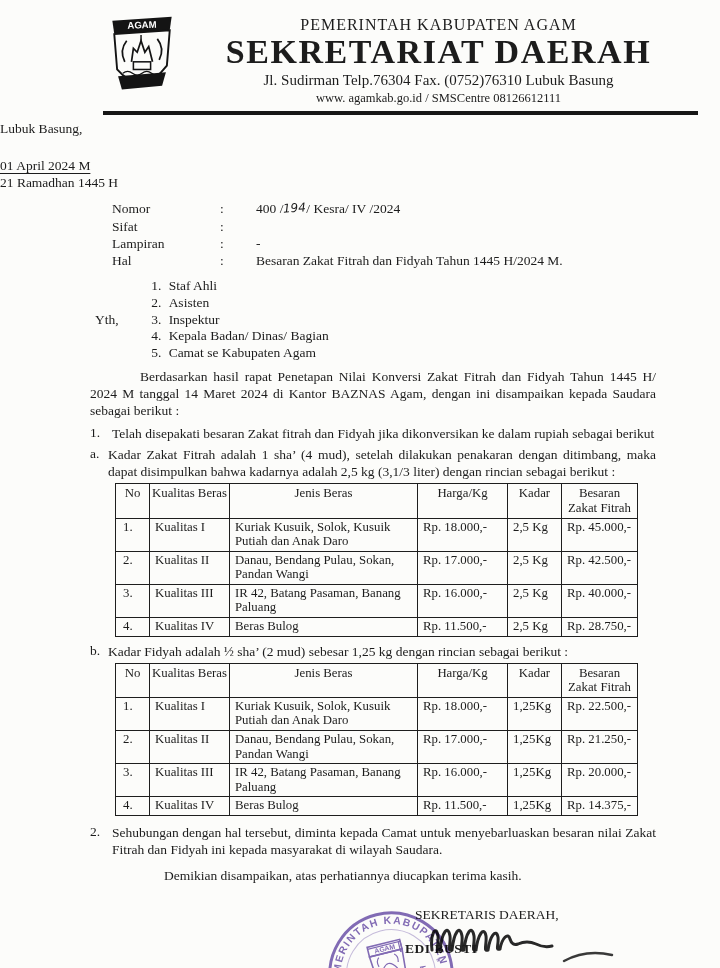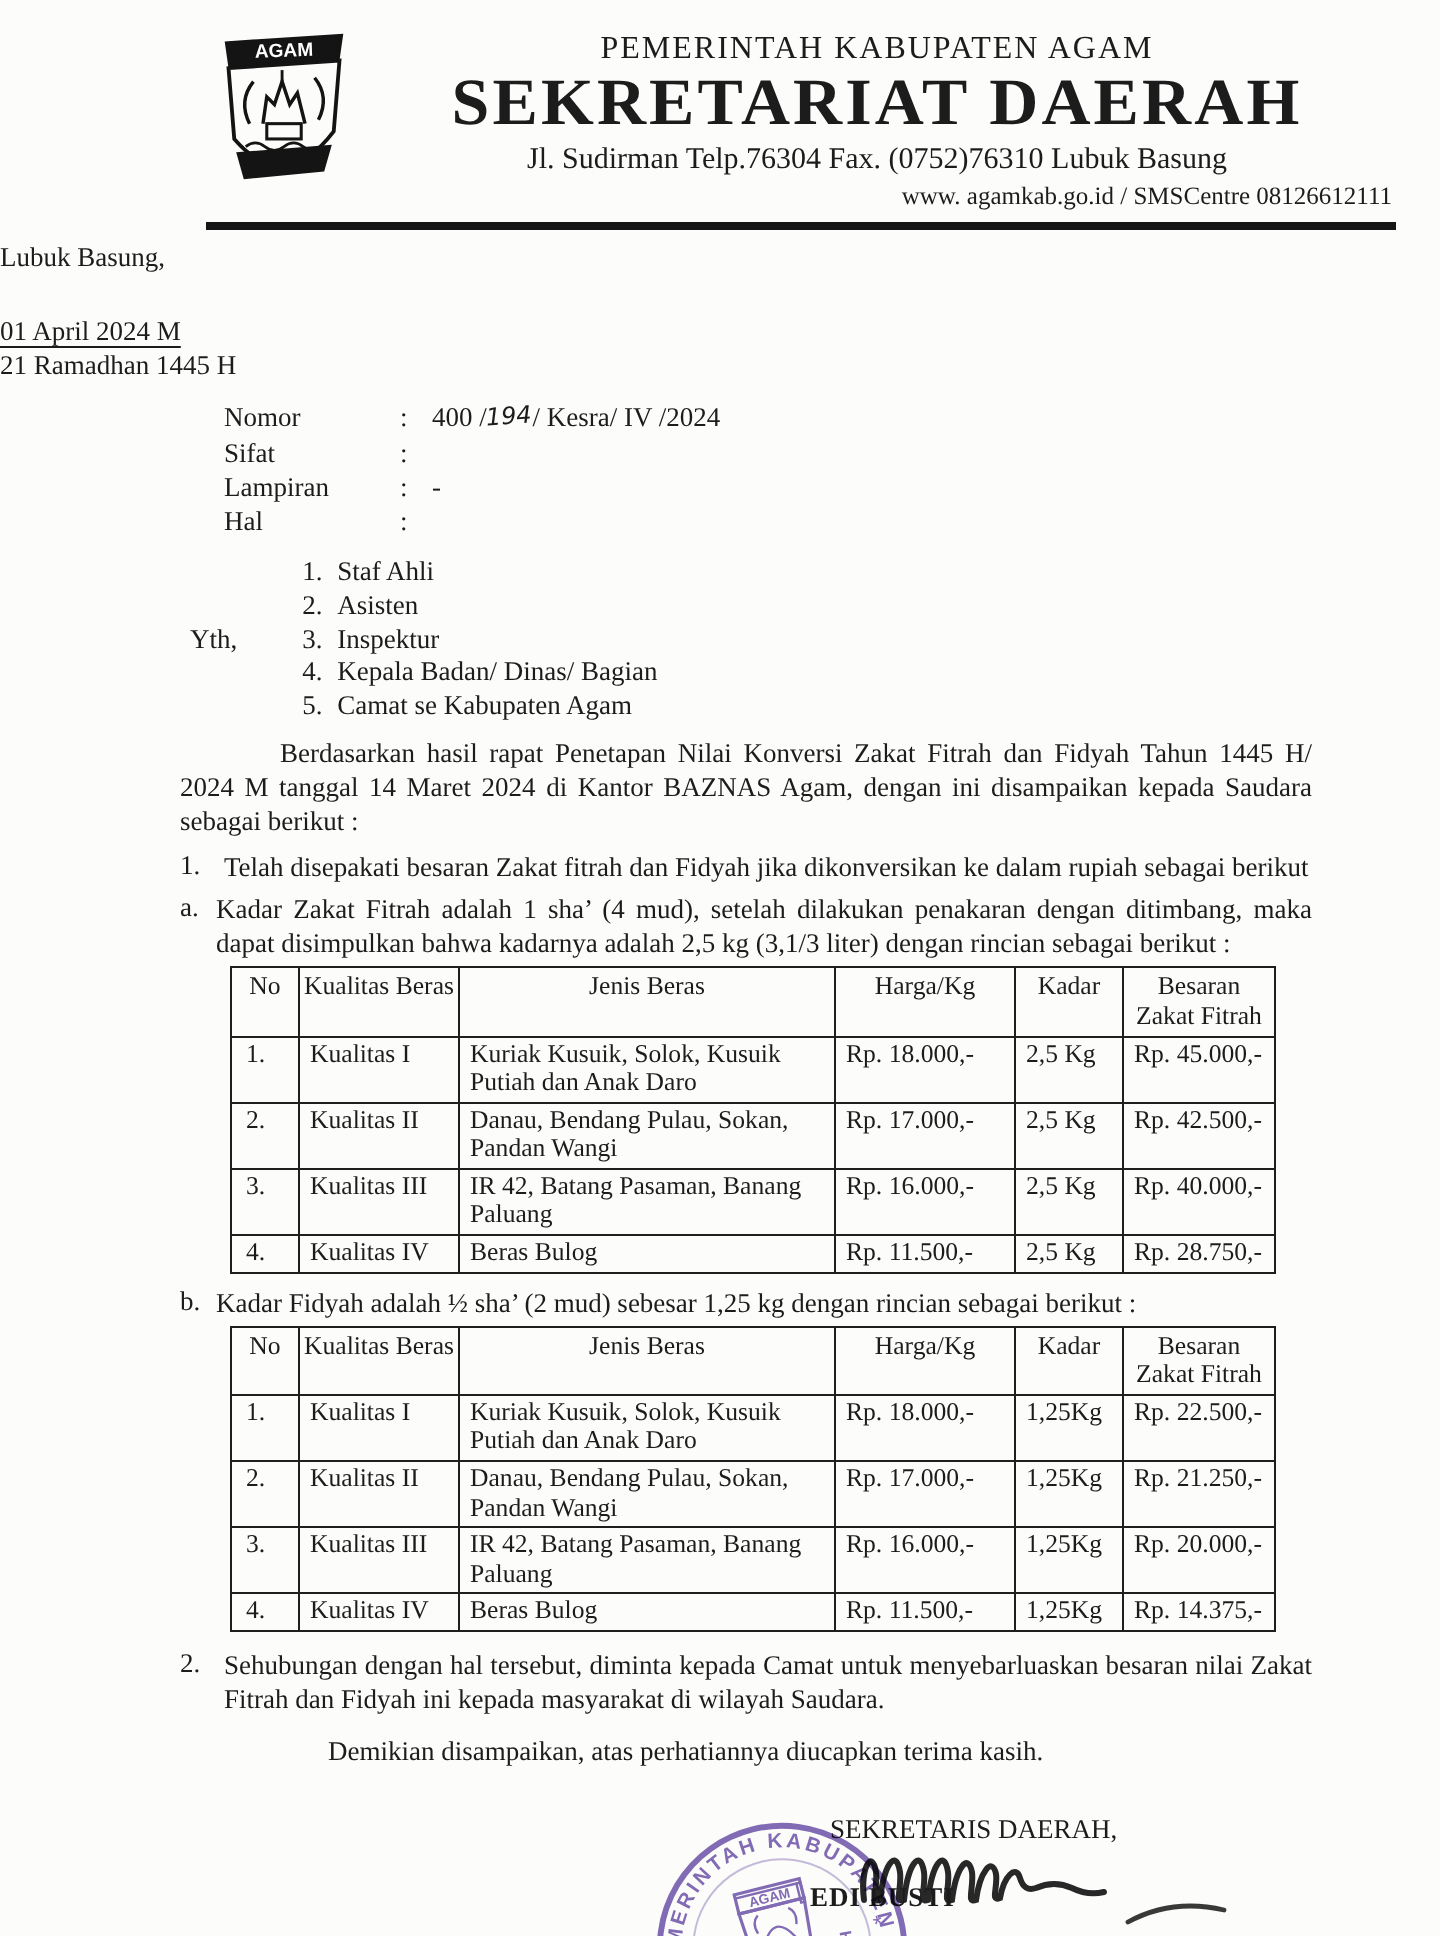--- a/index.html
+++ b/index.html
@@ -10,29 +10,29 @@
     background:#fcfcfa; overflow:hidden;
     box-shadow:0 0 6px rgba(0,0,0,.25);
   }
   
   .letterhead { display:flex; align-items:flex-start; padding:14px 24px 0 103px; }
   .lh-logo { width:78px; height:88px; flex:0 0 auto; }
   .lh-center { flex:1; text-align:center; padding-top:2px; }
   .lh-agency { font-size:16px; letter-spacing:1px; line-height:1.15; }
   .lh-office { font-size:33px; font-weight:bold; letter-spacing:1.5px; line-height:1.12; transform:scaleX(1.03); }
   .lh-address { font-size:15px; line-height:1.25; }
-  .lh-web { font-size:12.5px; line-height:1.3;text-align:right; }
+  .lh-web { font-size:12.5px; line-height:1.3; }
   .lh-rule { height:4px; background:#161616; margin:5px 22px 0 103px; }
   
   .dateline { display:flex; justify-content:flex-end; gap:20px; padding:6px 62px 0 0; font-size:13.5px;flex-direction:column; }
   .date-stack { line-height:17px; }
   .date-m { text-decoration:underline; text-underline-offset:3px; }
   
   .meta { margin:9px 0 0 112px; font-size:13.5px; }
-  .meta-row { display:grid; grid-template-columns:88px 16px 1fr; line-height:17px; }
+  .meta-row { display:grid; grid-template-columns:88px 16px 1fr; line-height:17px;gap:20px; }
   .hand { font-family:"DejaVu Sans", sans-serif; font-style:italic; font-size:12px; display:inline-block; transform:rotate(-4deg) translateY(-1px); }
   
   .recipients { display:flex; margin:9px 0 0 95px; font-size:13.5px;align-items:center; }
   .recipients ol { list-style:decimal; margin-left:28px; padding-left:18px; line-height:16.6px; }
   .recipients li { padding-left:4px; }
   
   .content { padding:0 64px 0 90px; font-size:13.5px; }
   .opening { margin-top:7px; line-height:17px; text-indent:50px; text-align:justify; }
   .pt { display:flex; align-items:flex-start; }
   .pt .mk { flex:0 0 22px; }
@@ -105,20 +105,21 @@
       <span>:</span>
     </div>
     <div class="meta-row">
       <span>Lampiran</span>
       <span>:</span>
       <span>-</span>
     </div>
     <div class="meta-row">
       <span>Hal</span>
       <span>:</span>
+      <span>Besaran Zakat Fitrah dan Fidyah Tahun 1445 H/2024 M.</span>
     </div>
   </div>
 
   <div class="recipients">
     <span>Yth,</span>
     <ol>
         <li>Staf Ahli</li>
         <li>Asisten</li>
         <li>Inspektur</li>
         <li>Kepala Badan/ Dinas/ Bagian</li>

